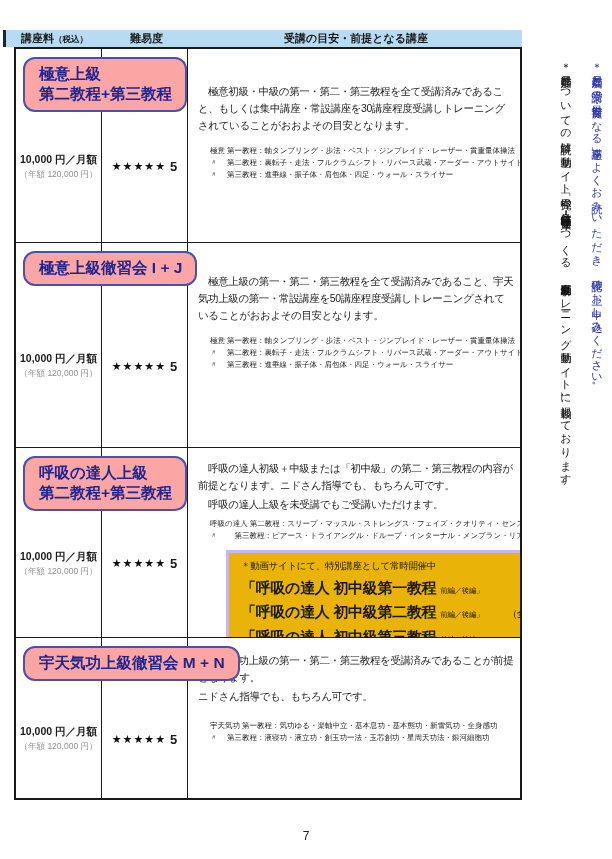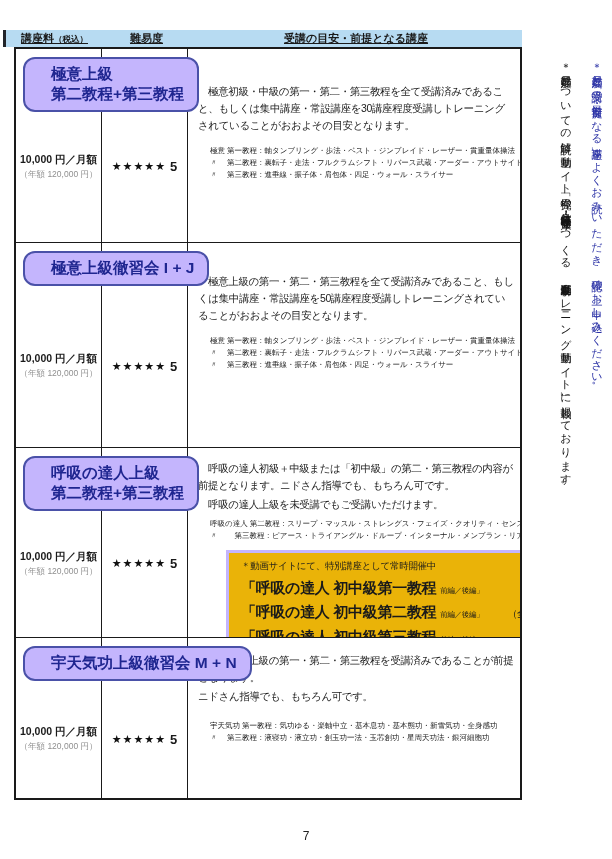--- a/index.html
+++ b/index.html
@@ -6,21 +6,21 @@
   body { background:#e8e8e8; font-family:"Liberation Sans","DejaVu Sans",sans-serif; }
   .page {
     position:relative; width:612px; height:859px; background:#ffffff;
     color:#1a1a1a; overflow:hidden; margin:0 auto;
   }
 
   
   .header-bar {
     position:absolute; left:3px; top:30px; width:519px; height:17px;
     background:#b7dbf2; border-left:3px solid #22242a;
-    display:flex; align-items:center; font-weight:bold; font-size:11px;text-decoration:underline;
+    display:flex; align-items:center; font-weight:bold; font-size:11px;
   }
   .hc { text-align:center; white-space:nowrap; }
   .hc1 { width:97px; }
   .hc2 { width:87px; }
   .hc3 { flex:1; }
   .h-sub { font-size:8.5px; font-weight:bold; }
 
   
   .table {
     position:absolute; left:14px; top:47px; width:508px; height:753px;
@@ -37,23 +37,23 @@
   }
   .cell-diff { flex-direction:row; align-items:center; }
   .cell-desc { flex:1; padding:10px 6px 4px 10px; overflow:hidden; }
   .row1 .cell-desc { padding-top:34px; }
   .row2 .cell-desc { padding-top:30px; }
   .row3 .cell-desc { padding-top:12px; }
   .row4 .cell-desc { padding-top:14px; }
 
   
   .title-box {
-    position:absolute; left:7px; top:8px; z-index:3; background:#c4b5fd;
+    position:absolute; left:7px; top:8px; z-index:3; background:#fca5a5;
     border:2.5px solid #4a51a8; border-radius:12px;
-    padding:5px 13px 6px 26px; color:#1f2690; font-weight:bold;
+    padding:5px 13px 6px 14px; color:#1f2690; font-weight:bold;
     font-size:15.5px; line-height:1.3; min-width:148px; white-space:nowrap;
   }
 
   
   .fee-main { font-weight:bold; font-size:10.5px; white-space:nowrap; }
   .fee-sub  { font-size:8.5px; color:#8f8f8f; margin-top:2px; white-space:nowrap; }
   .stars { font-size:11px; color:#111; letter-spacing:1px; white-space:nowrap; }
   .level { font-size:13px; font-weight:bold; margin-left:4px; }
 
   
@@ -135,21 +135,21 @@
       </div>
       <div class="cell-fee">
         <div class="fee-main">10,000 円／月額</div>
         <div class="fee-sub">（年額 120,000 円）</div>
       </div>
       <div class="cell-diff">
         <span class="stars">★★★★★</span>
         <span class="level">5</span>
       </div>
       <div class="cell-desc">
-        <p class="para">　極意上級の第一・第二・第三教程を全て受講済みであること、もしくは集中講座・常設講座を50講座程度受講しトレーニングされていることがおおよその目安となります。</p>
+        <p class="para">　極意上級の第一・第二・第三教程を全て受講済みであること、宇天気功上級の第一・常設講座を50講座程度受講しトレーニングされていることがおおよその目安となります。</p>
         <div class="details">
           <div>極意 第一教程：軸タンブリング・歩法・ベスト・ジンブレイド・レーザー・貫重量体操法</div>
           <div>〃　 第二教程：裏転子・走法・フルクラムシフト・リバース武蔵・アーダー・アウトサイドジンブレイド</div>
           <div>〃　 第三教程：進垂線・振子体・肩包体・四足・ウォール・スライサー</div>
         </div>
       </div>
     </section>
 
     <section class="row row3">
       <div class="title-box">

